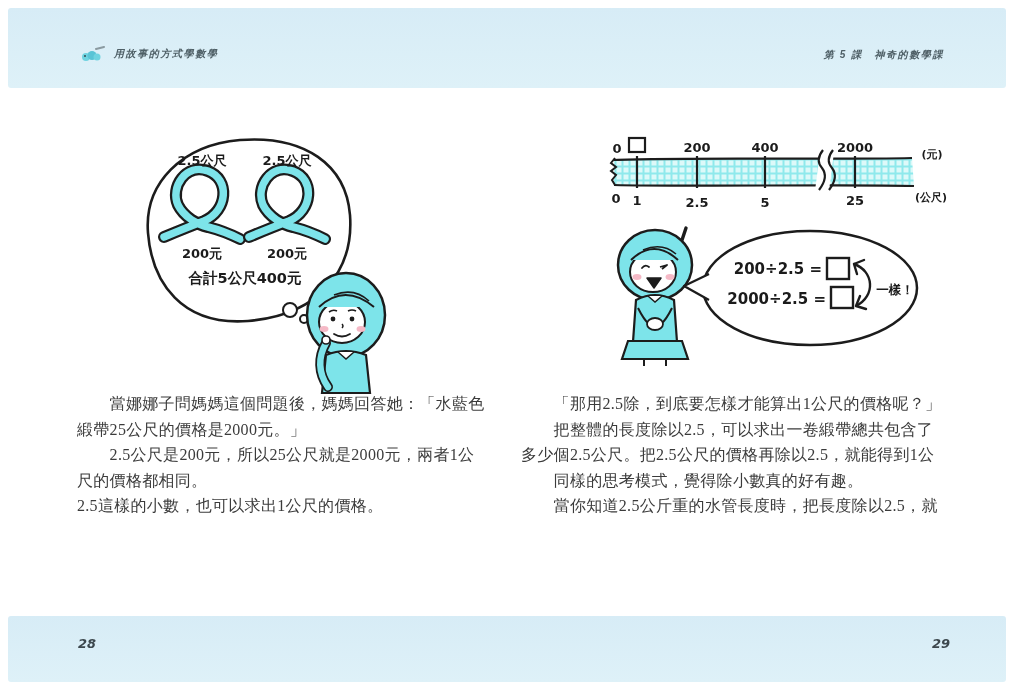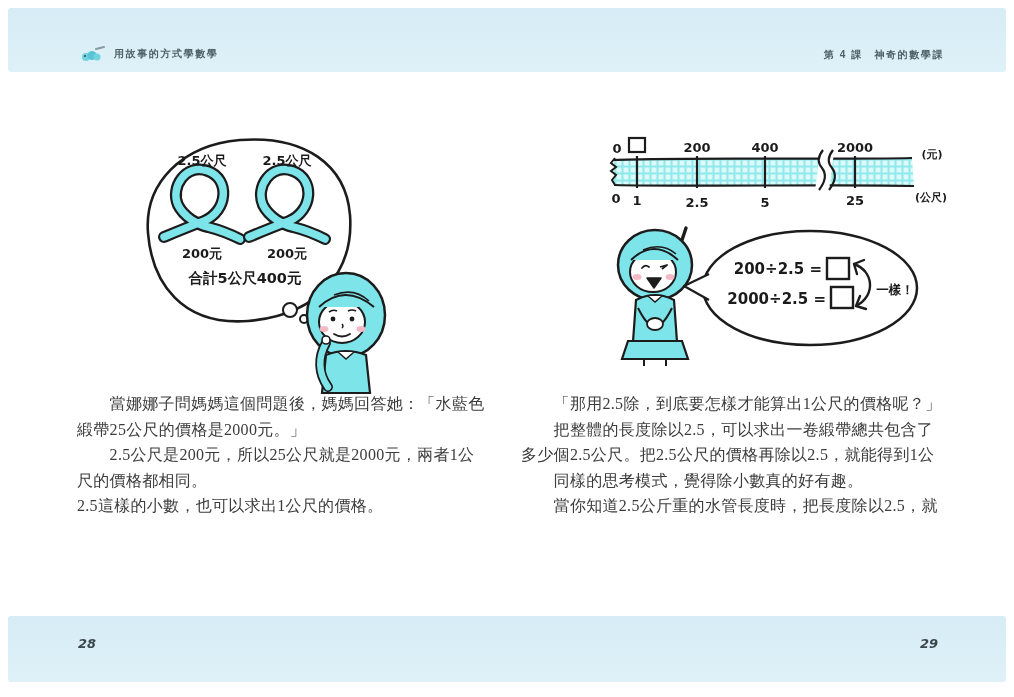--- a/index.html
+++ b/index.html
@@ -1,29 +1,29 @@
 <!DOCTYPE html>
 <html><head>
 <meta charset="utf-8">
 <style>
   html,body { margin:0; padding:0; background:#ffffff; }
   .screen { position:relative; width:1014px; height:697px; background:#ffffff; overflow:hidden;
             font-family:"Liberation Sans", sans-serif; }
 
   .band { position:absolute; left:8px; width:998px; background:linear-gradient(#d7ecf6,#def1f8); border-radius:3px; }
-  .band-top { top:8px; height:64px; }
+  .band-top { top:8px; height:80px;font-style:italic; }
   .band-bottom { top:616px; height:66px; }
 
   .hdr-left { position:absolute; left:72px; top:38px; display:flex; align-items:center; gap:8px; }
   .hdr-title { font-size:10px; color:#4e5f66; letter-spacing:1.6px; font-weight:bold; }
   .hdr-right { position:absolute; right:62px; top:40px; font-size:10px; color:#4e5f66; letter-spacing:1.6px; font-weight:bold; }
 
   .pn { position:absolute; top:20px; font-style:italic; font-weight:bold; font-size:13px; color:#3c474d;
         font-family:"DejaVu Sans", sans-serif; }
-  .pn-left { left:70px; } .pn-right { right:68px; }
+  .pn-left { left:70px; } .pn-right { right:56px; }
 
   .illus-left  { position:absolute; left:120px; top:125px; width:300px; height:270px; }
   .illus-right { position:absolute; left:598px; top:128px; width:360px; height:240px; }
 
   .textblock { position:absolute; top:391px; }
   .text-left  { left:77px;  width:422px; }
   .text-right { left:521px; width:434px; }
   .tline { font-family:Liberation Serif, serif; font-size:16px; line-height:25.6px;
            color:#3b3b3b; letter-spacing:0.3px; white-space:nowrap; }
   .uname { border-bottom:1.5px solid #3b3b3b; }
@@ -44,21 +44,21 @@
     <div class="hdr-left">
       <svg width="26" height="16" viewBox="0 0 26 16">
         <line x1="16" y1="3" x2="24" y2="1" stroke="#8a9aa0" stroke-width="2" stroke-linecap="round"></line>
         <circle cx="6" cy="11" r="4" fill="#6fd3e0"></circle>
         <circle cx="12" cy="9.5" r="4.5" fill="#59c4d6"></circle>
         <circle cx="17" cy="11" r="3.5" fill="#6fd3e0"></circle>
         <circle cx="5" cy="10" r="0.9" fill="#2b3a40"></circle>
       </svg>
       <span class="hdr-title">用故事的方式學數學</span>
     </div>
-    <div class="hdr-right">第 4 課　神奇的數學課</div>
+    <div class="hdr-right">第 5 課　神奇的數學課</div>
   </div>
 
   <svg class="illus-left" viewBox="0 0 300 270">
 
     <path d="M 28,108 C 24,58 62,20 120,15 C 185,10 226,40 230,90 C 234,145 200,190 128,196 C 62,201 32,158 28,108 Z" fill="#ffffff" stroke="#1c1c1c" stroke-width="2.6"></path>
 
     <g>
       <path d="M 44,112 Q 68,102 84,96 C 108,86 110,54 88,46 C 66,38 50,62 58,80 C 64,92 78,100 88,102 Q 104,106 120,114" fill="none" stroke="#1c1c1c" stroke-width="12" stroke-linecap="round" stroke-linejoin="round"></path>
       <path d="M 44,112 Q 68,102 84,96 C 108,86 110,54 88,46 C 66,38 50,62 58,80 C 64,92 78,100 88,102 Q 104,106 120,114" fill="none" stroke="#7de4ea" stroke-width="7.5" stroke-linecap="round" stroke-linejoin="round"></path>
     </g>

